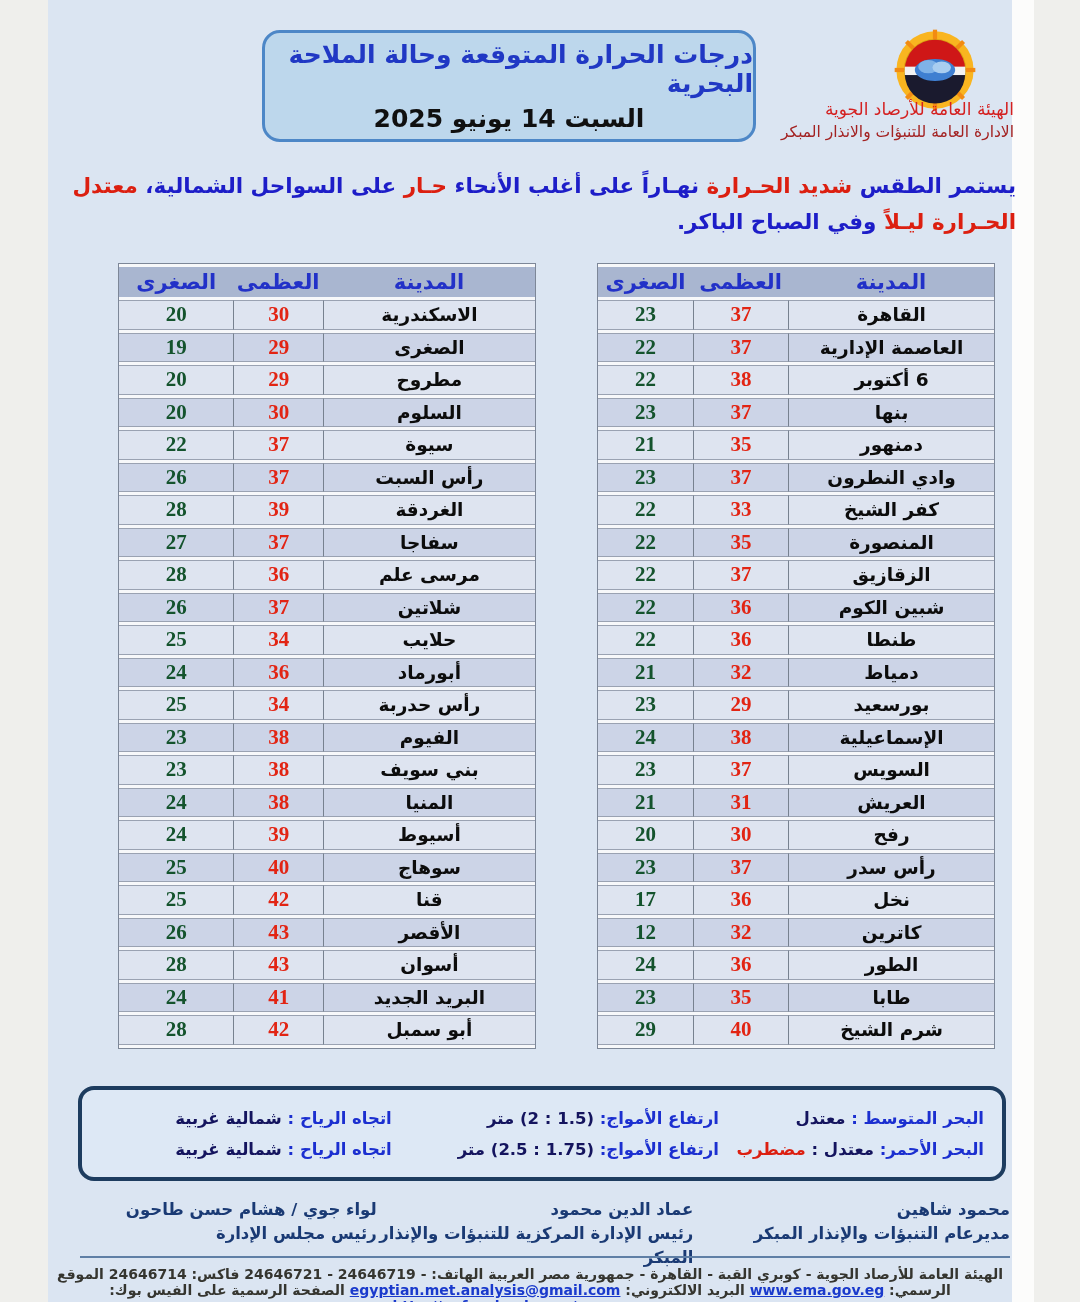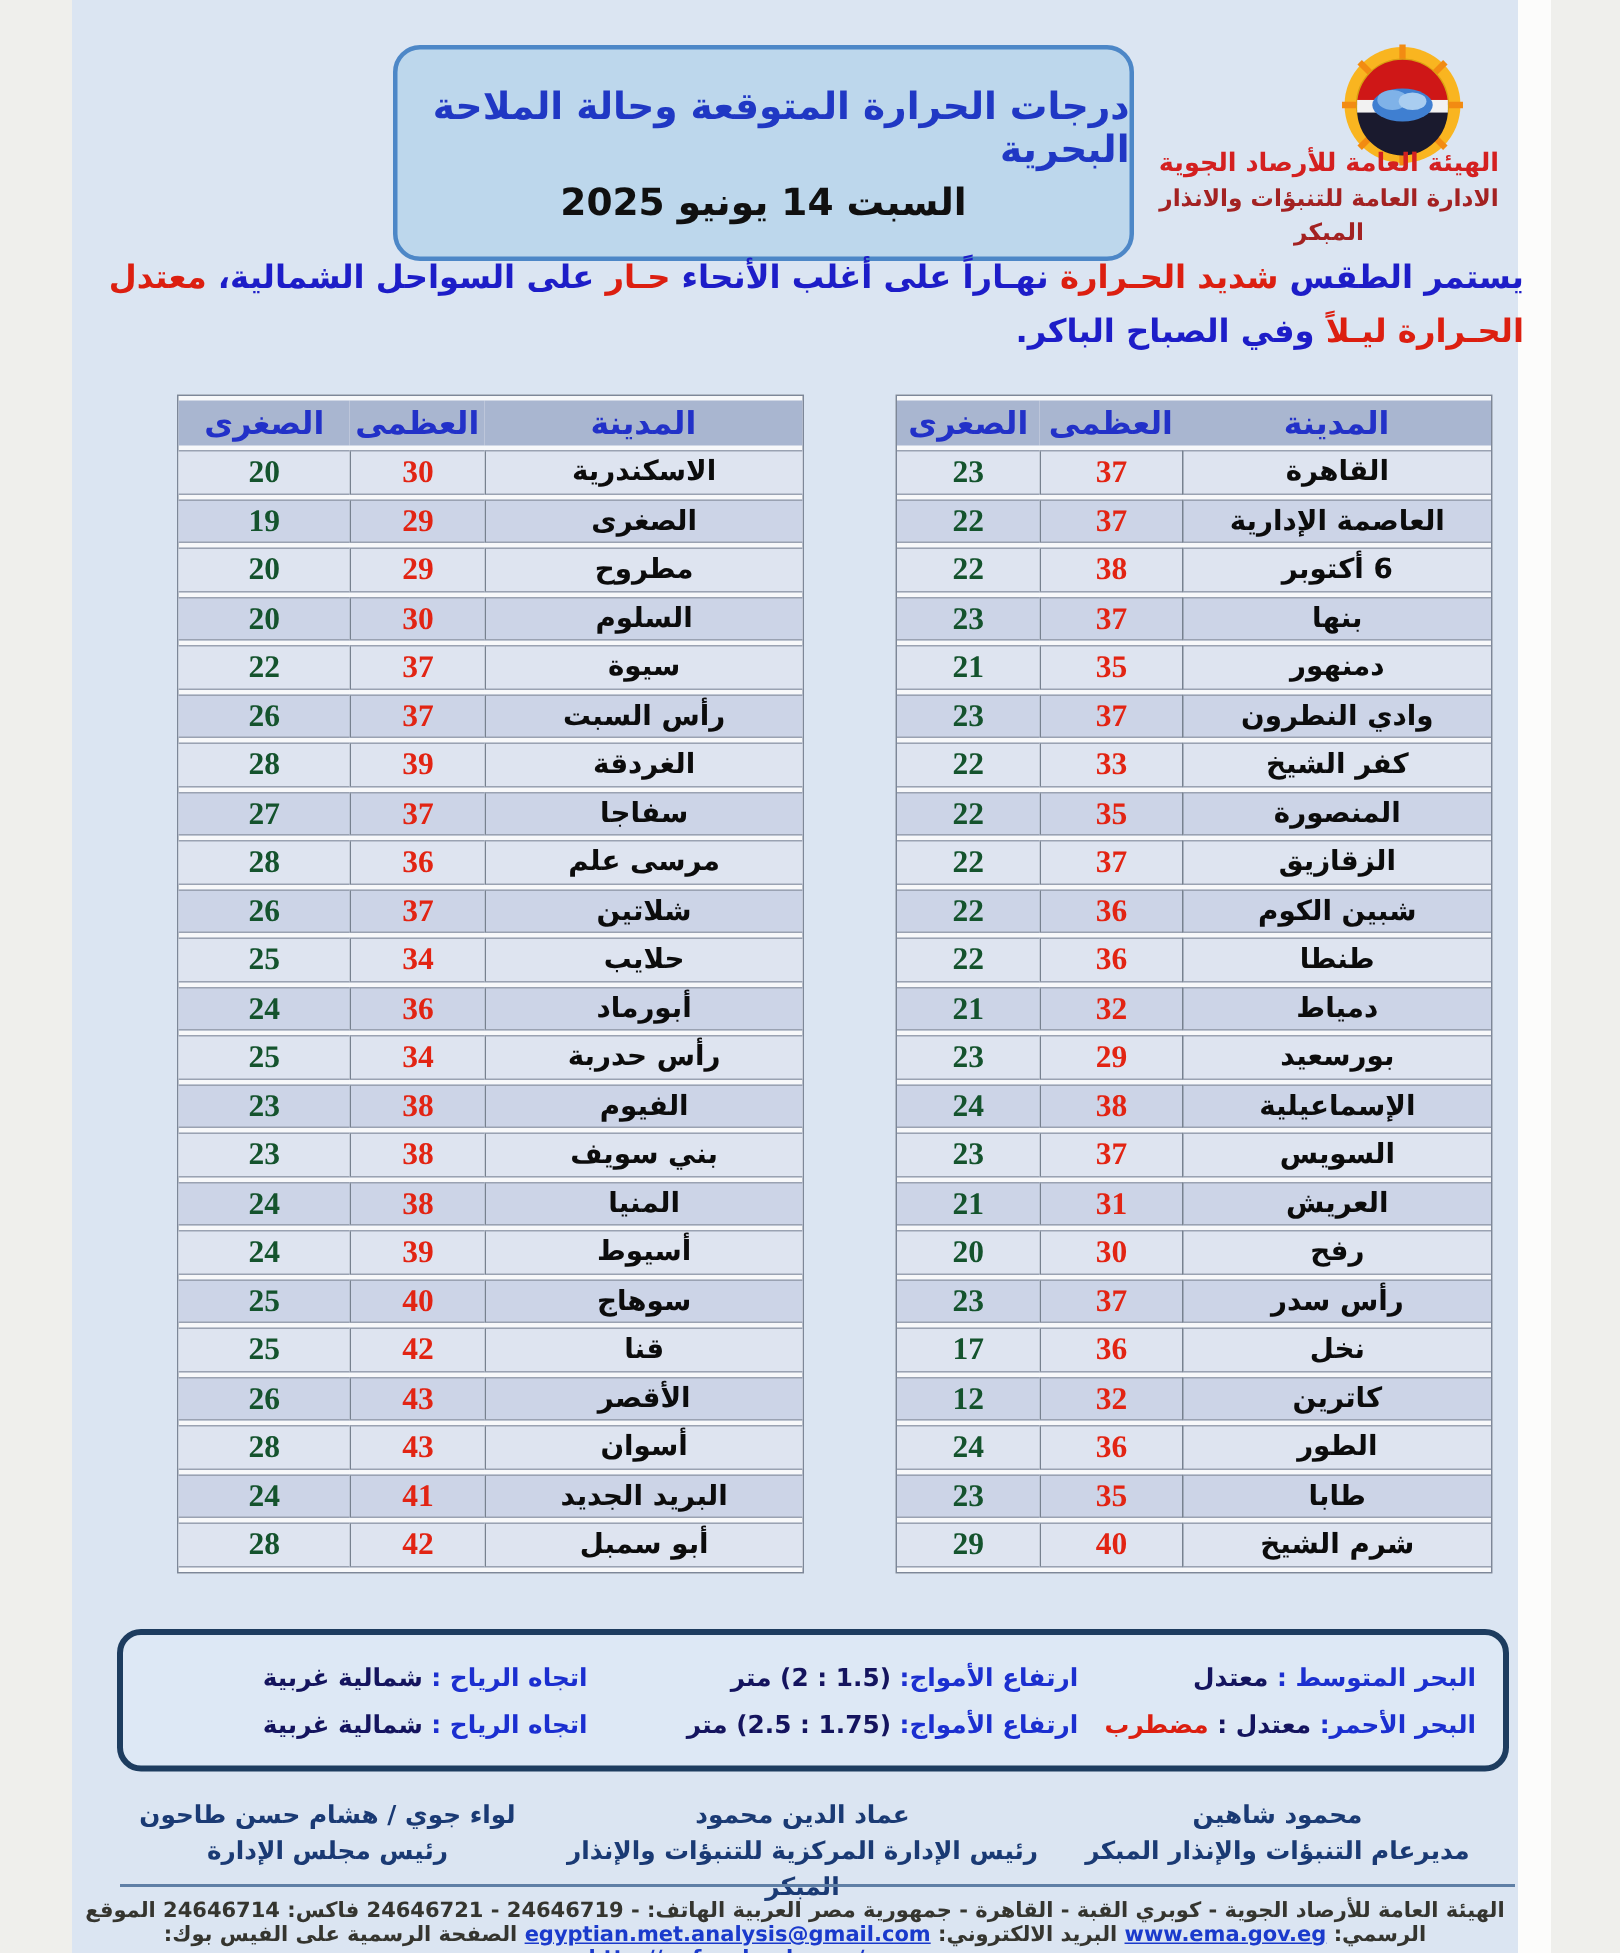--- a/index.html
+++ b/index.html
@@ -13,31 +13,31 @@
   .sheet {
     position:absolute; left:48px; top:0; width:964px; height:1302px;
     background:#dbe5f2;
   }
   .white-strip {
     position:absolute; left:1012px; top:0; width:22px; height:1302px;
     background:#fcfcfb;
   }
   
   .title-box {
-    position:absolute; left:262px; top:30px; width:494px; height:144px;
+    position:absolute; left:262px; top:30px; width:494px; height:112px;
     background:#bdd7ec; border:3px solid #4d87c7; border-radius:18px;
     display:flex; flex-direction:column; align-items:center; justify-content:center;
     gap:6px;
   }
   .title-line1 { color:#2038c4; font-weight:bold; font-size:25px; }
   .title-line2 { color:#101010; font-weight:bold; font-size:25px; }
   .logo { position:absolute; left:893px; top:28px; width:84px; height:84px; }
   .authority {
-    position:absolute; left:758px; top:98px; width:256px; text-align:center;
-    font-weight:bold; line-height:23px;
+    position:absolute; left:758px; top:98px; width:256px; text-align:right;
+    font-weight:normal; line-height:23px;
   }
   .authority .a1 { color:#d42020; font-size:17px; display:block; }
   .authority .a2 { color:#a32222; font-size:15.5px; display:block; }
   
   .intro {
     position:absolute; left:58px; top:168px; width:958px;
     text-align:right; font-weight:bold; font-size:21.5px; line-height:36px;
     color:#1d1dc8; direction:rtl;
   }
   .intro .seg-red { color:#dc1f10; }
@@ -82,21 +82,21 @@
   .m-wind  { width:33%; }
   .m-label { color:#1b2fd0; }
   .m-value { color:#14145e; }
   .m-red   { color:#dc1f10; }
   
   .signatures {
     position:absolute; left:60px; top:1198px; width:950px;
     display:flex; direction:rtl; justify-content:space-between;
   }
   .sig {
-    text-align:center; font-weight:bold; color:#1a3a74;
+    font-weight:bold; color:#1a3a74;
     font-size:16.5px; line-height:24px; flex:1;
   }
   .sep-line {
     position:absolute; left:80px; top:1256px; width:930px; height:2px;
     background:#5f7fa6;
   }
   
   .footer {
     position:absolute; left:48px; top:1266px; width:964px;
     text-align:center; direction:rtl;

